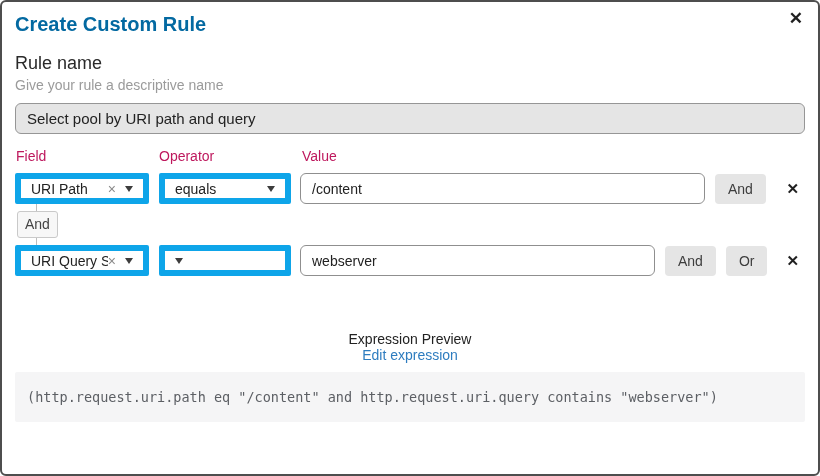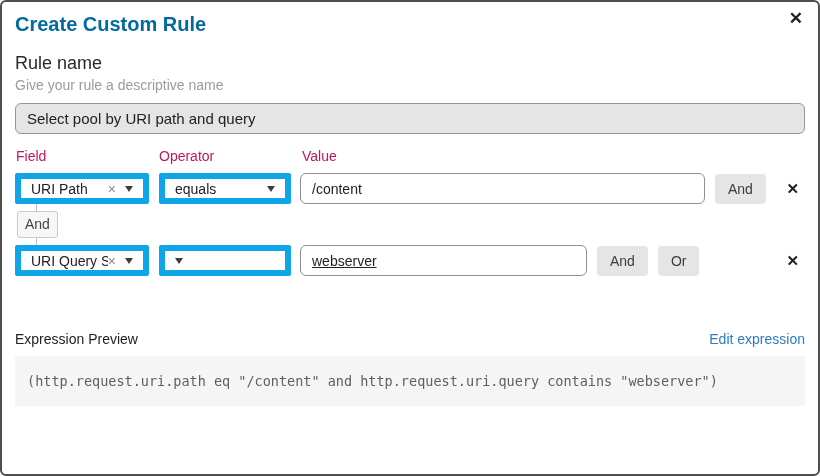--- a/index.html
+++ b/index.html
@@ -61,21 +61,21 @@
     border-left: 4.5px solid transparent; border-right: 4.5px solid transparent;
     border-top: 6px solid #3d3d3d;
   }
 
   .value-input {
     height: 31px; border: 1px solid #8f8f8f; border-radius: 6px;
     padding: 0 11px; font-size: 14px; color: #222;
     font-family: "Liberation Sans", sans-serif; outline: none; flex: none;
   }
   .value-wide { width: 405px; }
-  .value-narrow { width: 287px; text-decoration: underline; }
+  .value-narrow { width: 355px; }
 
   .logic-btn {
     height: 30px; margin-left: 10px; padding: 0 13px;
     background: #e5e5e5; border: none; border-radius: 4px;
     font-size: 14px; color: #3d3d3d; cursor: pointer;
     font-family: "Liberation Sans", sans-serif; flex: none;
   }
   .row-delete {
     margin-left: auto; margin-right: 6px;
     font-size: 15px; font-weight: 700; color: #1f1f1f;
@@ -84,21 +84,21 @@
   }
 
   .and-connector { margin-left: 2px; }
   .and-connector .vline { width: 1px; height: 7px; background: #bdbdbd; margin-left: 19px; }
   .and-badge {
     display: inline-block; min-width: 37px; height: 27px; line-height: 25px;
     border: 1px solid #c9c9c9; border-radius: 3px; background: #f7f7f7;
     font-size: 14px; color: #444; text-align: center; padding: 0 7px;
   }
 
-  .expr-header { margin-top: 55px; display: flex; justify-content: space-between; align-items: center; }
+  .expr-header { margin-top: 55px; display: flex; justify-content: space-between; align-items: center; flex-direction: column; }
   .expr-label { font-size: 14px; color: #222; }
   .expr-edit-link { font-size: 14px; color: #2d7cbf; text-decoration: none; cursor: pointer; }
 
   .code-block {
     margin-top: 9px; height: 50px; background: #f5f5f6; border-radius: 2px;
     display: flex; align-items: center; padding: 0 12px;
     font-family: "DejaVu Sans Mono", "Liberation Mono", monospace;
     font-size: 13.5px; color: #5c5f64; white-space: nowrap; overflow: hidden;
   }
 </style>

